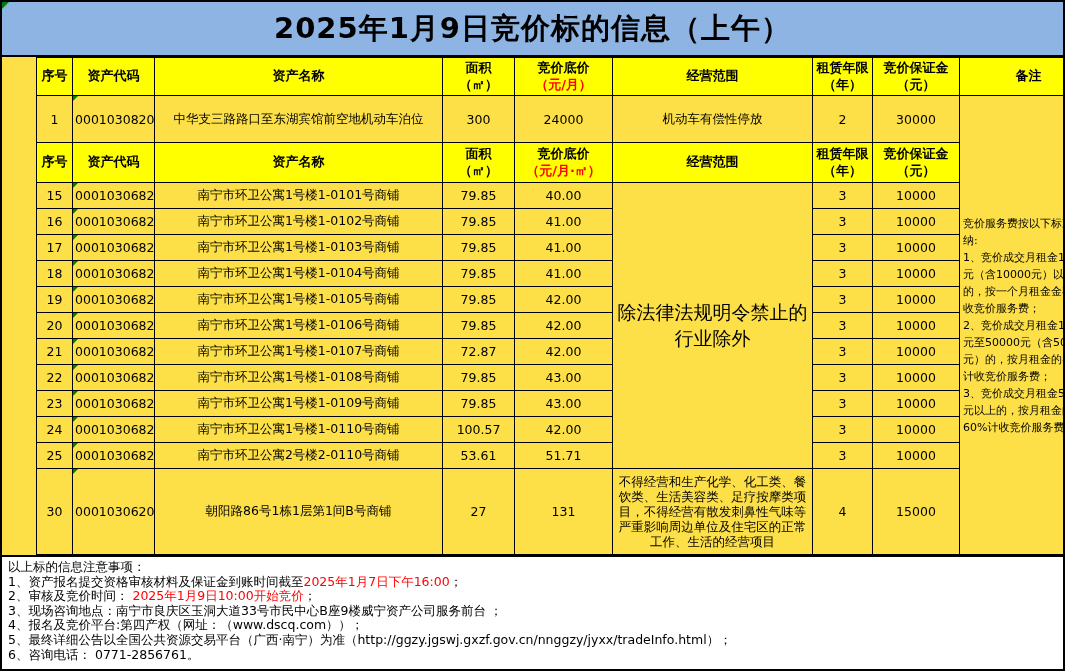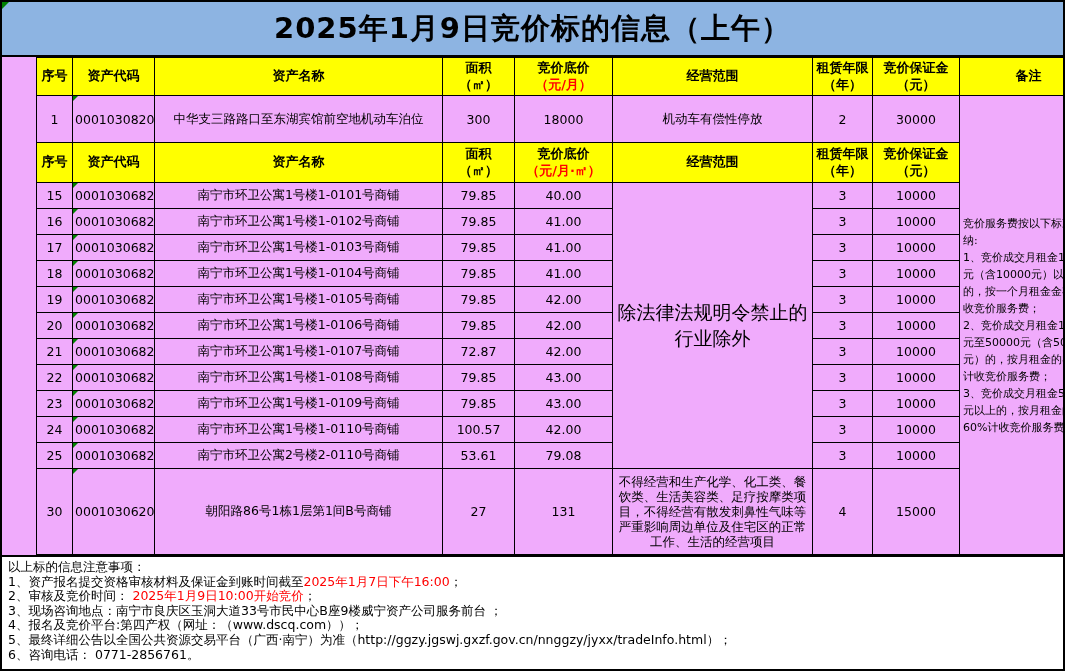--- a/index.html
+++ b/index.html
@@ -4,21 +4,21 @@
 <style>
   :root{
     --title-bg:#8DB4E2;
     --header-bg:#FFFF00;
     --red:#FF0000;
     --tri:#008000;
   }
   *{box-sizing:border-box;margin:0;padding:0;}
   html,body{width:1065px;height:671px;background:#fff;}
   body{font-family:"DejaVu Sans","Liberation Sans",sans-serif;color:#000;}
-  .sheet{position:relative;width:1065px;height:671px;border:2px solid #000;overflow:hidden;background:#f0abfc;}
+  .sheet{position:relative;width:1065px;height:671px;border:2px solid #000;overflow:hidden;background:#fde047;}
 
   .title-bar{
     height:55px;background:var(--title-bg);
     display:flex;align-items:center;justify-content:center;
     border-bottom:2px solid #000;position:relative;
     font-size:29px;font-weight:bold;letter-spacing:1px;
   }
 
   table{border-collapse:collapse;table-layout:fixed;width:1061px;margin-left:34px;}
   col.c-seq{width:36px}col.c-code{width:82px}col.c-name{width:288px}
@@ -116,21 +116,21 @@
       <th>
             <div>备注</div>
           </th>
     </tr>
 
     <tr class="park">
       <td>1</td>
       <td class="gt">00010308201</td>
       <td class="name">中华支三路路口至东湖宾馆前空地机动车泊位</td>
       <td>300</td>
-      <td>18000</td>
+      <td>24000</td>
       <td>机动车有偿性停放</td>
       <td>2</td>
       <td>30000</td>
       <td class="remarks-cell" rowspan="14">竞价服务费按以下标准交纳:
 1、竞价成交月租金10000元（含10000元）以下的，按一个月租金金额计收竞价服务费；
 2、竞价成交月租金10001元至50000元（含50000元）的，按月租金的80%计收竞价服务费；
 3、竞价成交月租金50001元以上的，按月租金的60%计收竞价服务费。</td>
     </tr>
 
     <tr class="h2">
@@ -253,21 +253,21 @@
           <td>100.57</td>
           <td>42.00</td>
           <td>3</td>
           <td>10000</td>
         </tr>
         <tr class="shop">
           <td>25</td>
           <td class="gt">000103068215</td>
           <td class="name">南宁市环卫公寓2号楼2-0110号商铺</td>
           <td>53.61</td>
-          <td>79.08</td>
+          <td>51.71</td>
           <td>3</td>
           <td>10000</td>
         </tr>
         <tr class="r26" id="row26">
       <td>30</td>
       <td class="gt">00010306204</td>
       <td class="name">朝阳路86号1栋1层第1间B号商铺</td>
       <td>27</td>
       <td>131</td>
       <td class="scope-26">不得经营和生产化学、化工类、餐饮类、生活美容类、足疗按摩类项目，不得经营有散发刺鼻性气味等严重影响周边单位及住宅区的正常工作、生活的经营项目</td>

